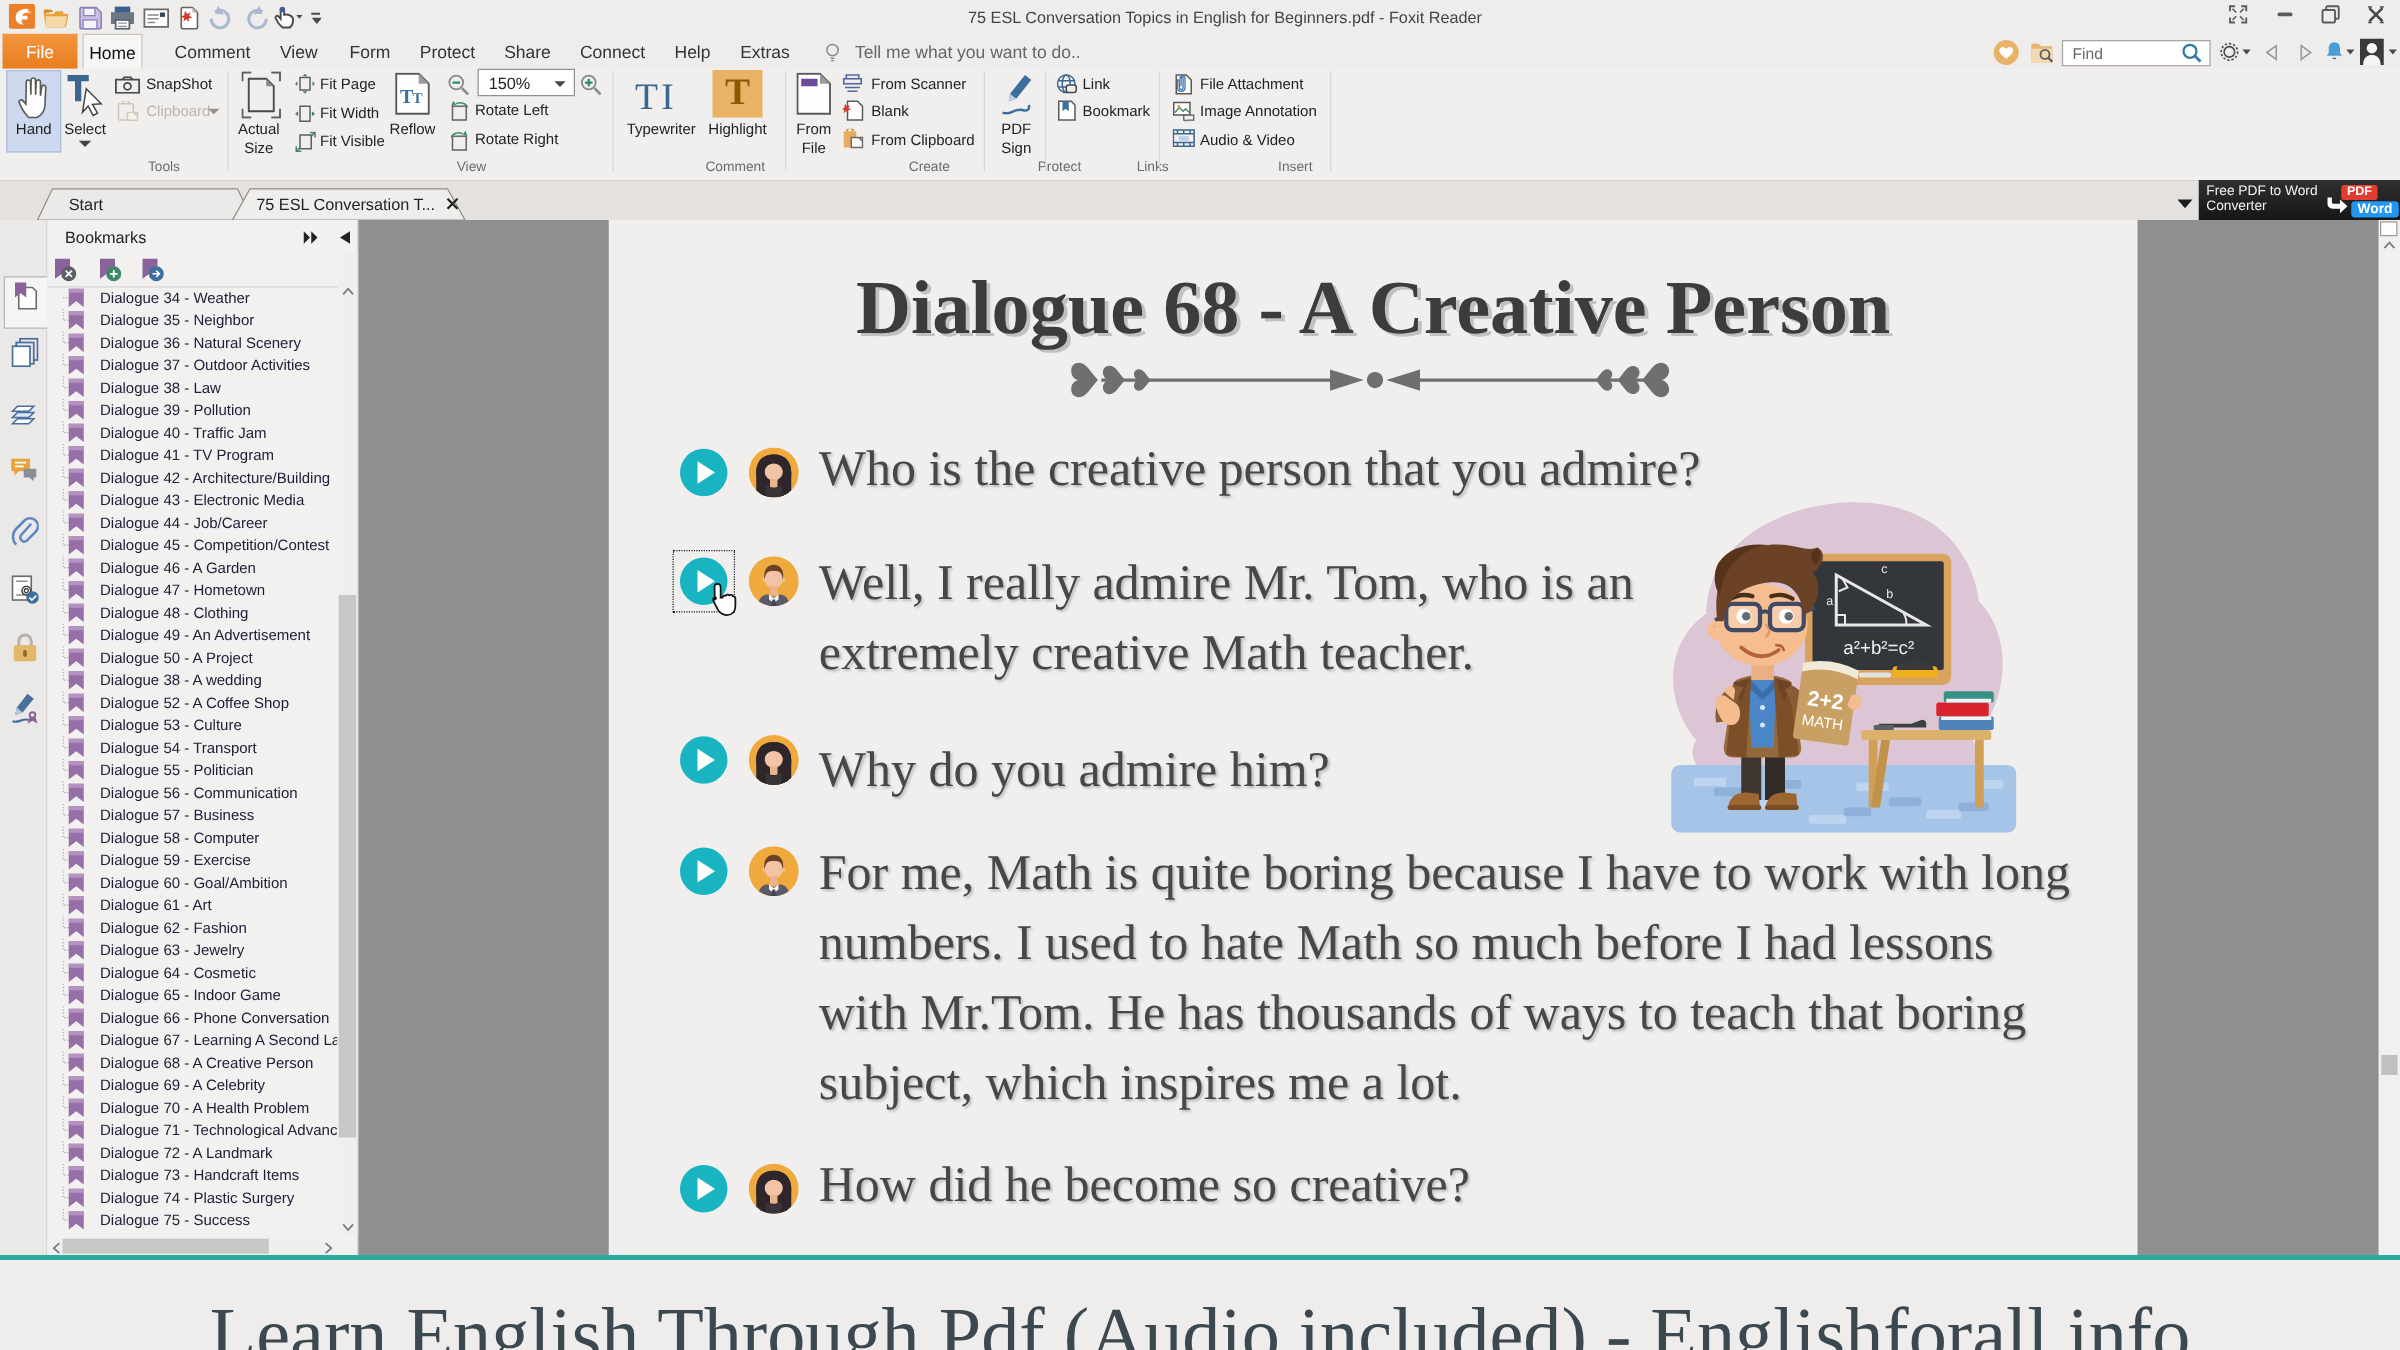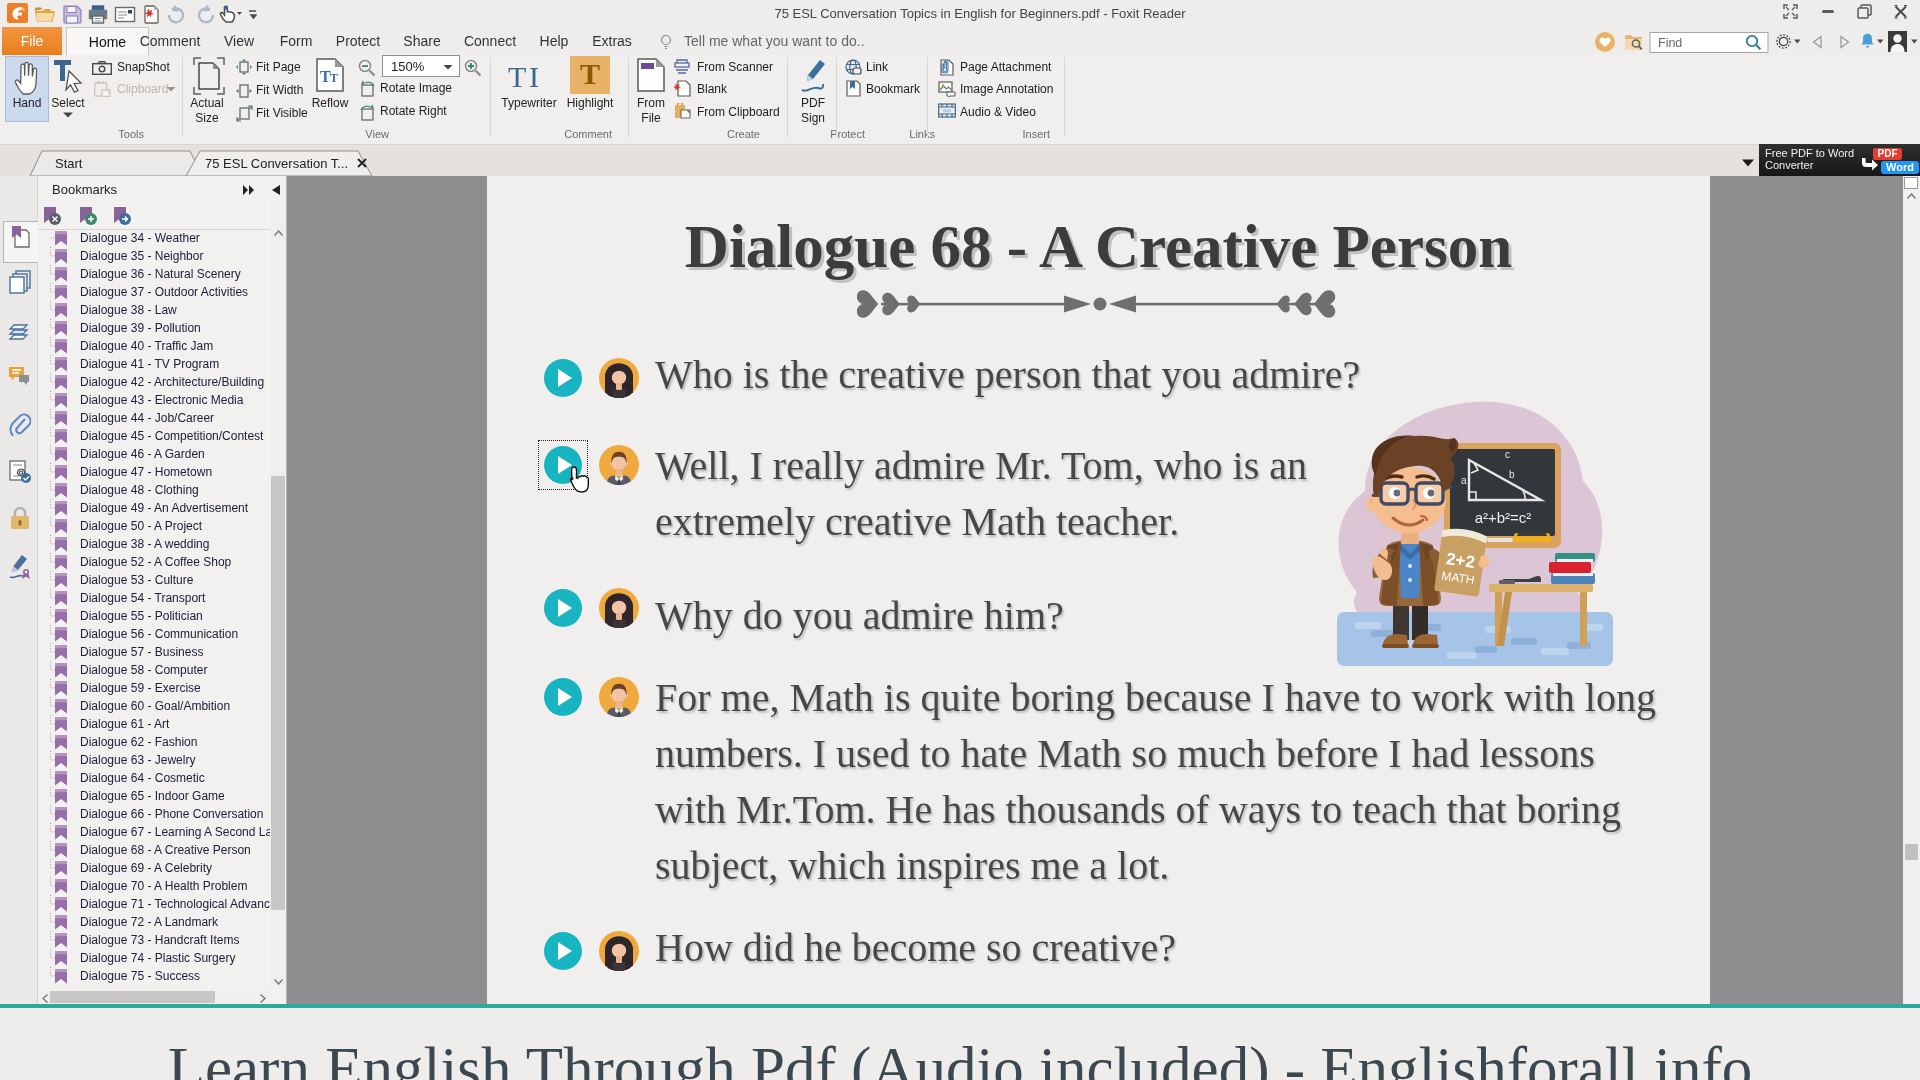--- a/index.html
+++ b/index.html
@@ -115,21 +115,21 @@
       <g transform="translate(118,1)" stroke-width="2" stroke="#4a4a4a">
         <path d="M1.5 1.5 L12 12 M12 1.5 L1.5 12"></path>
         <path d="M0.5 0.5 h3 M10 0.5 h3 M0.5 13 h3 M10 13 h3" stroke-width="1.2"></path>
       </g>
     </g>
   </svg>
 </div>
 
 <div id="menurow">
   <div class="mtab" id="filetab">File</div>
-  <div class="mtab" id="hometab" style="left:66px; width:83px;">Home</div>
+  <div class="mtab" id="hometab" style="left:66px; width:48px;">Home</div>
   <div class="mtab" style="left:134px; width:72px;">Comment</div>
   <div class="mtab" style="left:213px; width:52px;">View</div>
   <div class="mtab" style="left:270px; width:52px;">Form</div>
   <div class="mtab" style="left:328px; width:60px;">Protect</div>
   <div class="mtab" style="left:394px; width:56px;">Share</div>
   <div class="mtab" style="left:460px; width:60px;">Connect</div>
   <div class="mtab" style="left:530px; width:48px;">Help</div>
   <div class="mtab" style="left:584px; width:56px;">Extras</div>
   <svg class="abs" style="left:658px; top:7px;" width="16" height="16" viewBox="0 0 16 16" fill="none" stroke="#8a8a8a" stroke-width="1.2">
     <circle cx="8" cy="6" r="4.5"></circle>
@@ -264,21 +264,21 @@
   <svg class="abs" style="left:464px; top:4px;" width="18" height="18" viewBox="0 0 18 18" fill="none">
     <circle cx="7" cy="7" r="5.5" stroke="#8a8a8a" stroke-width="1.5"></circle>
     <path d="M4 7 h6 M7 4 v6" stroke="#2e8b74" stroke-width="1.8"></path>
     <path d="M11.5 11.5 l5 5" stroke="#8a8a8a" stroke-width="2.2"></path>
   </svg>
   <svg class="abs" style="left:358px; top:25px;" width="19" height="17" viewBox="0 0 19 17" fill="none" stroke="#6a6a6a" stroke-width="1.3">
     <rect x="4" y="5" width="11" height="11"></rect>
     <path d="M7 3 a6 5 0 0 1 9 3" stroke="#3f8f6f"></path>
     <path d="M4.5 0.5 l2.5 3 l-4 1.5 Z" fill="#3f8f6f" stroke="none"></path>
   </svg>
-  <div class="rlabel abs" style="left:380px; top:26px;">Rotate Image</div>
+  <div class="rlabel abs" style="left:380px; top:26px;">Rotate Left</div>
   <svg class="abs" style="left:358px; top:49px;" width="19" height="17" viewBox="0 0 19 17" fill="none" stroke="#6a6a6a" stroke-width="1.3">
     <rect x="4" y="5" width="11" height="11"></rect>
     <path d="M12 3 a6 5 0 0 0 -9 3" stroke="#3f8f6f"></path>
     <path d="M14.5 0.5 l-2.5 3 l4 1.5 Z" fill="#3f8f6f" stroke="none"></path>
   </svg>
   <div class="rlabel abs" style="left:380px; top:49px;">Rotate Right</div>
 
   <svg class="abs" style="left:508px; top:6px;" width="42" height="30" viewBox="0 0 42 30">
     <text x="0" y="26" font-size="30" fill="#39678f" font-family="Liberation Serif, serif">T</text>
     <text x="21" y="26" font-size="30" fill="#39678f" font-family="Liberation Serif, serif">I</text>
@@ -328,21 +328,21 @@
   <svg class="abs" style="left:845px; top:25px;" width="17" height="17" viewBox="0 0 17 17">
     <path d="M2 1 h10 l3 3 v12 h-13 Z" fill="#fff" stroke="#5a5a5a" stroke-width="1.2"></path>
     <path d="M5 1 h5 v8 l-2.5 -2 l-2.5 2 Z" fill="#3d6f9e"></path>
   </svg>
   <div class="rlabel abs" style="left:866px; top:27px;">Bookmark</div>
 
   <svg class="abs" style="left:938px; top:4px;" width="17" height="17" viewBox="0 0 17 17">
     <path d="M3 1 h8 l4 4 v11 h-12 Z" fill="#fff" stroke="#5a5a5a" stroke-width="1.2"></path>
     <path d="M6 4 c0 -3 4 -3 4 0 l0 7 c0 4 -6 4 -6 0 l0 -6 l1.5 0 l0 6 c0 2 3 2 3 0 l0 -7 c0 -1.4 -1.6 -1.4 -1.6 0 l0 6" fill="none" stroke="#4b7cb0" stroke-width="1.1"></path>
   </svg>
-  <div class="rlabel abs" style="left:960px; top:5px;">Page Attachment</div>
+  <div class="rlabel abs" style="left:960px; top:5px;">File Attachment</div>
   <svg class="abs" style="left:938px; top:25px;" width="18" height="17" viewBox="0 0 18 17">
     <rect x="1" y="2" width="13" height="10" fill="#fff" stroke="#5a5a5a" stroke-width="1.2"></rect>
     <path d="M2 10 l3.5 -4 l3 3 l2 -2 l3 3" fill="none" stroke="#4a8a5a" stroke-width="1.2"></path>
     <circle cx="5" cy="5" r="1.2" fill="#e8a33d"></circle>
     <path d="M9 12 h8 v4 h-5 l-2 2 v-2 h-1 Z" fill="#eef2f6" stroke="#5a5a5a" stroke-width="1"></path>
   </svg>
   <div class="rlabel abs" style="left:960px; top:27px;">Image Annotation</div>
   <svg class="abs" style="left:938px; top:48px;" width="18" height="16" viewBox="0 0 18 16" fill="none" stroke="#39678f" stroke-width="1.2">
     <rect x="0.7" y="1" width="16.6" height="13"></rect>
     <path d="M0.7 4 h16.6 M0.7 11 h16.6 M4 1 v3 M9 1 v3 M14 1 v3 M4 11 v3 M9 11 v3 M14 11 v3"></path>

